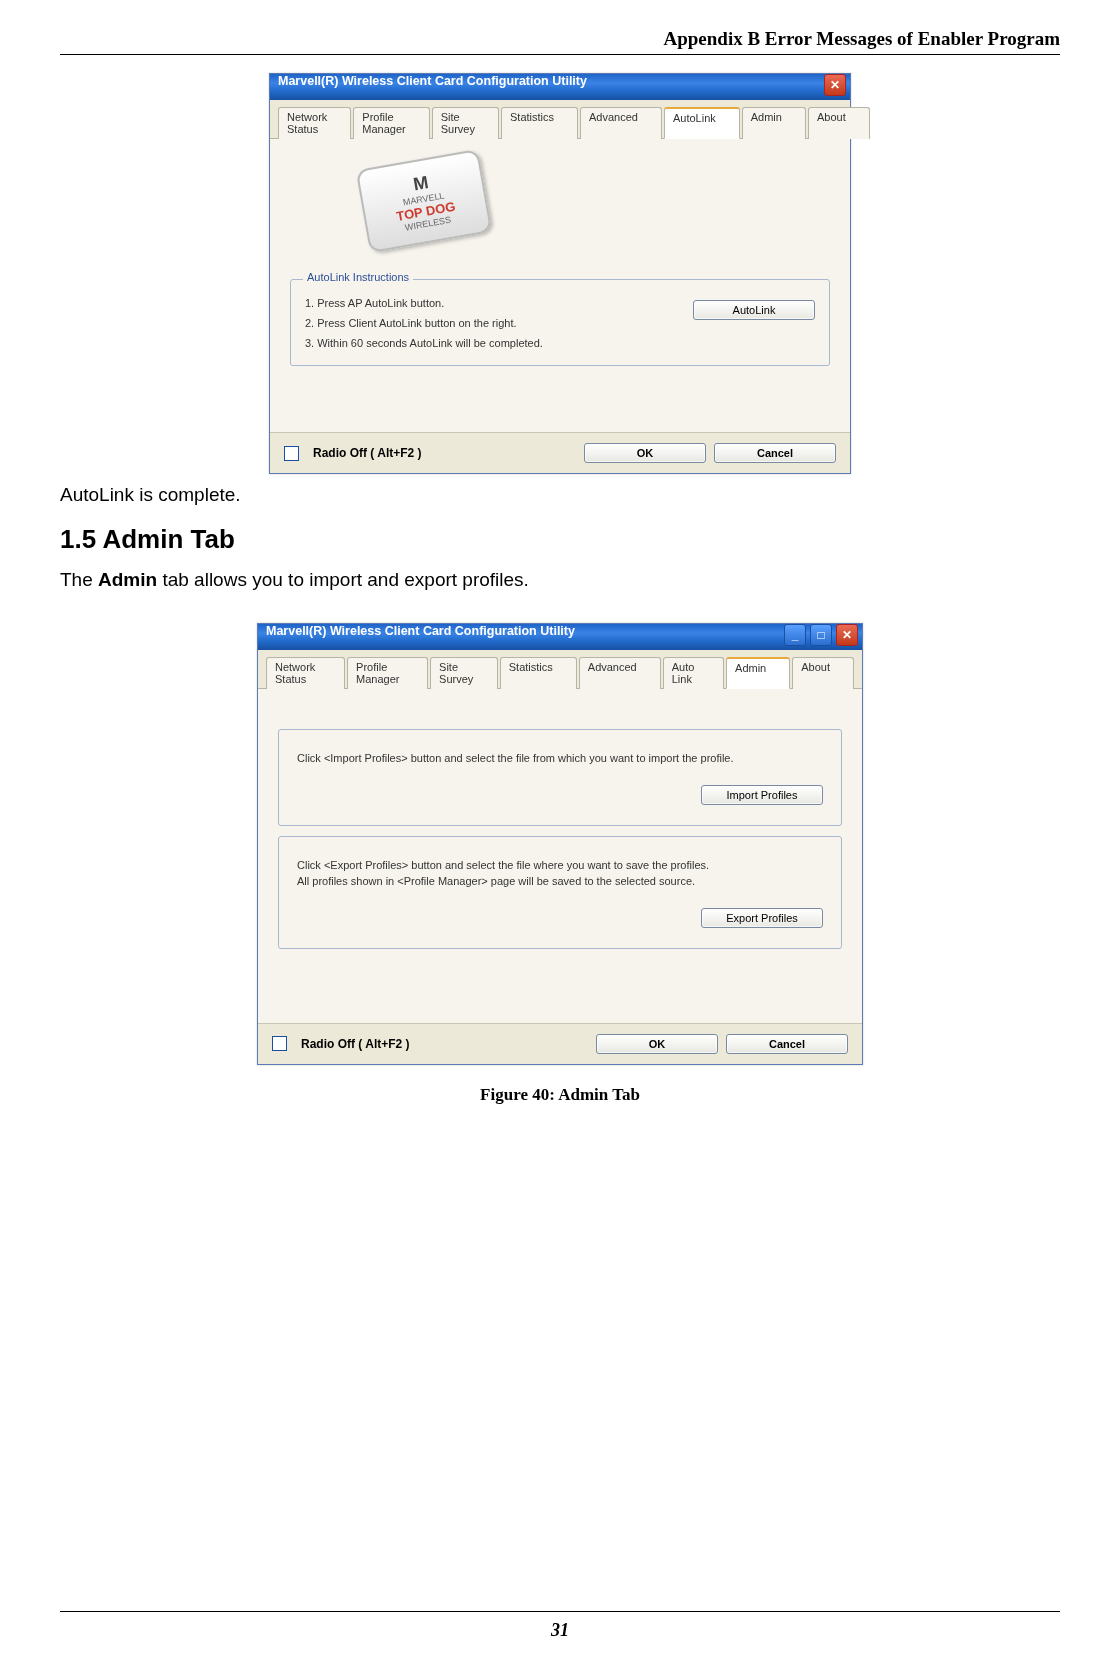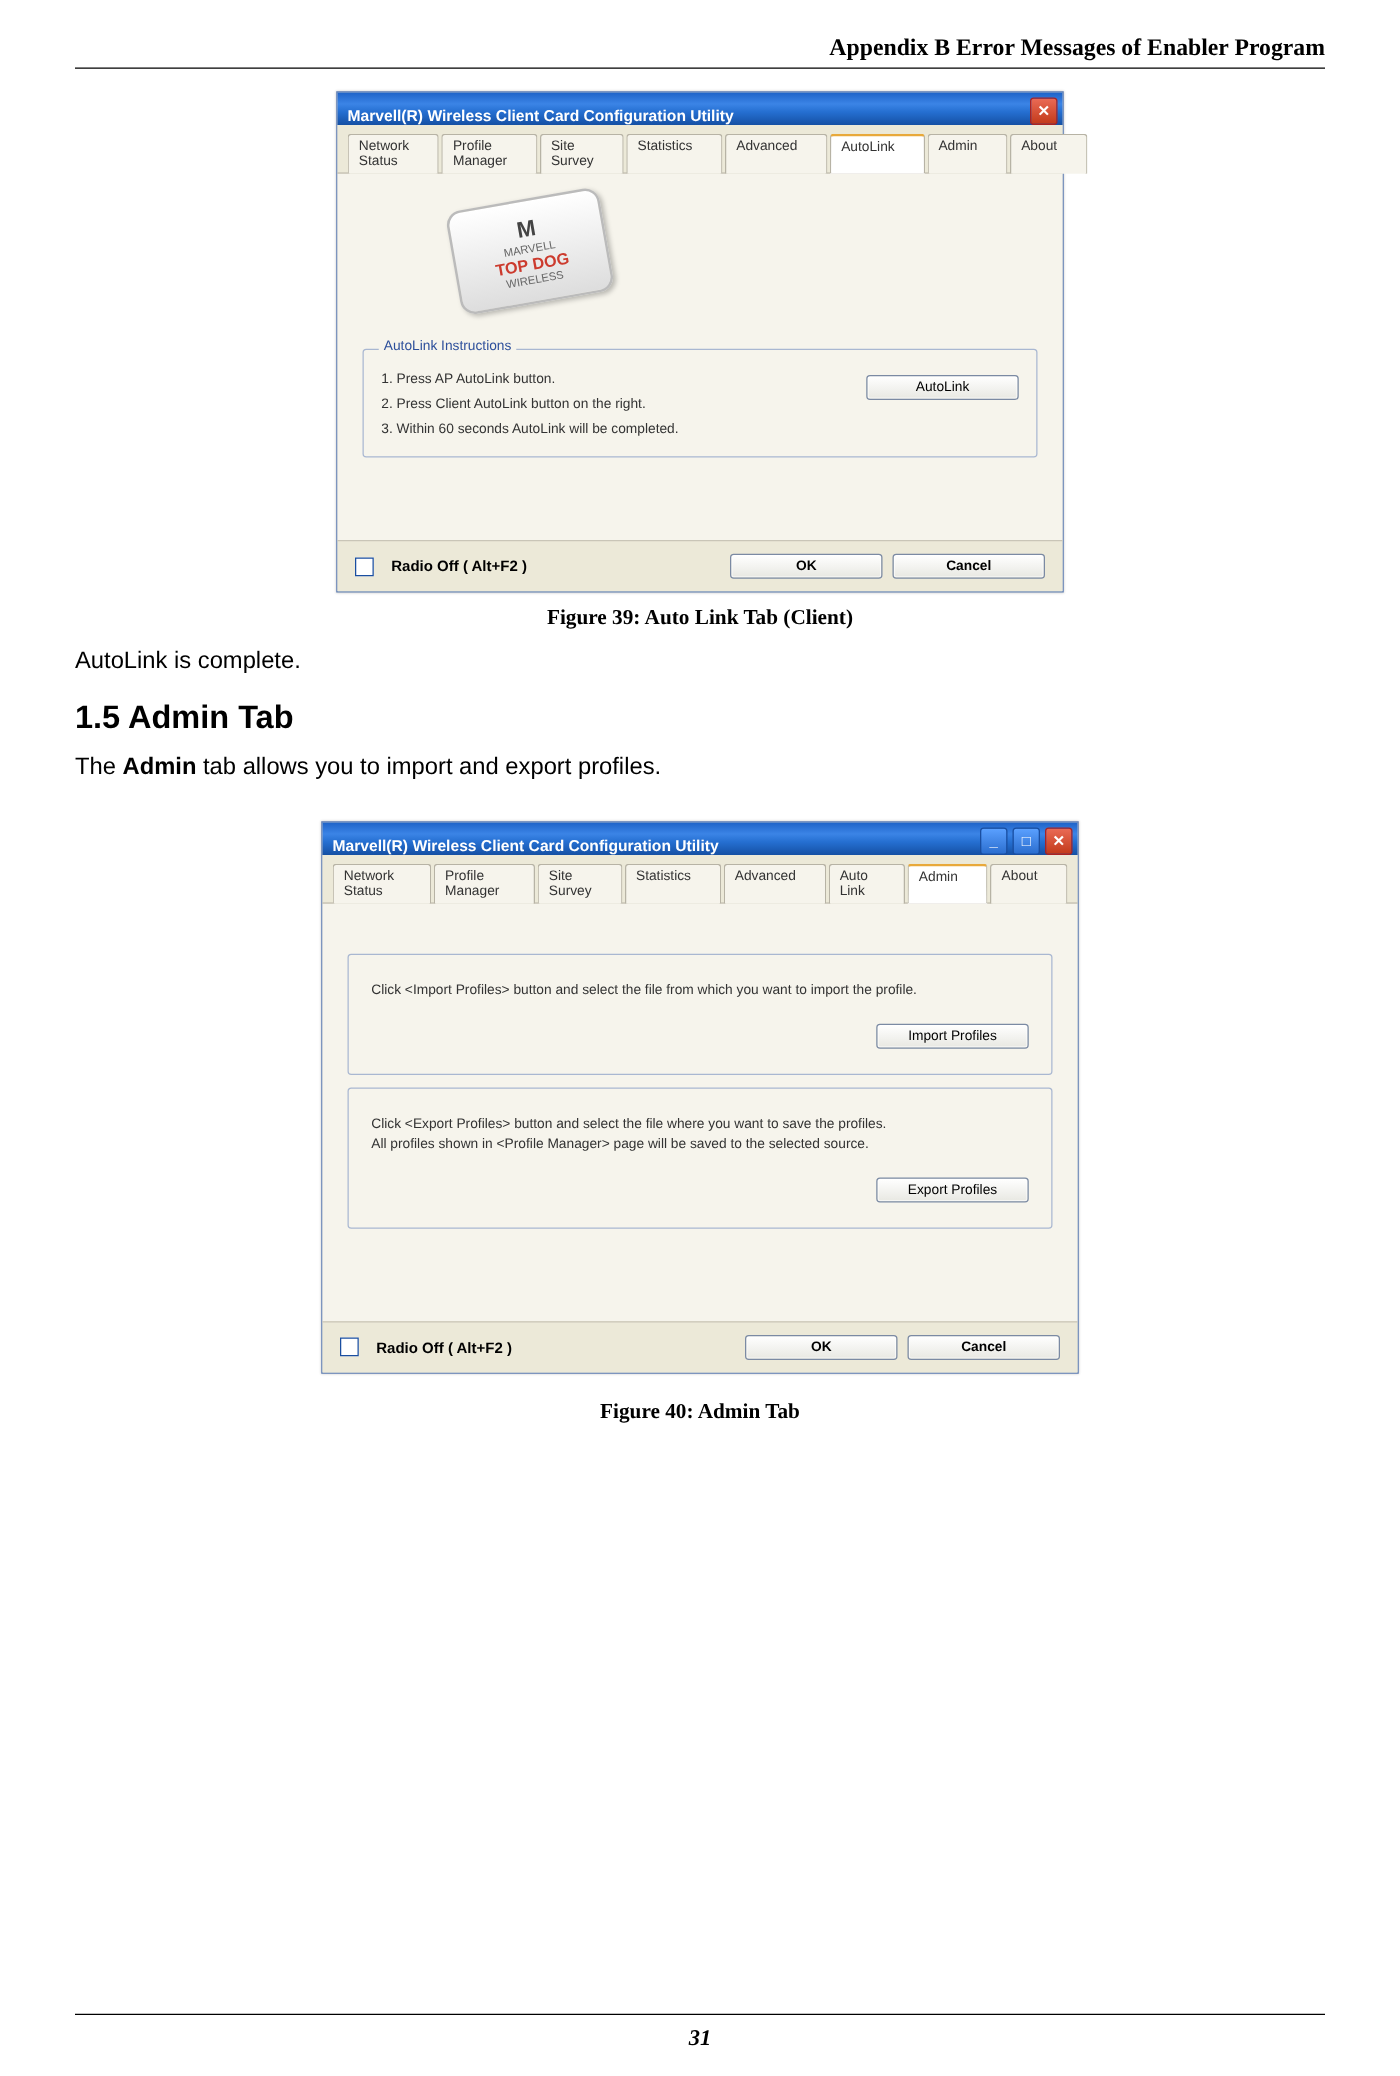--- a/index.html
+++ b/index.html
@@ -45,21 +45,21 @@
   }
   .win-a { width: 580px; }
   .win-b { width: 604px; }
   .titlebar {
     height: 26px;
     background: linear-gradient(to bottom,#1e63c8 0%, #3b84e6 35%, #256fd1 60%, #1550a4 100%);
     color: #fff;
     font-weight: bold;
     font-size: 12.5px;
     display: flex;
-    align-items: flex-end;
+    align-items: flex-start;
     padding: 0 4px 0 8px;
     gap: 4px;
   }
   .titlebar .flex { flex: 1; }
   .win-btn {
     width: 20px; height: 20px;
     border-radius: 3px;
     display: flex; align-items:center; justify-content:center;
     color:#fff;font-weight:bold;font-size:12px;
   }
@@ -227,21 +227,20 @@
         <div style="height:40px;"></div>
       </div>
       <div class="bottombar">
         <span class="chk"></span>
         <span class="lbl">Radio Off  ( Alt+F2 )</span>
         <span class="btn-xp" style="font-weight:bold;">OK</span>
         <span class="btn-xp" style="font-weight:bold;">Cancel</span>
       </div>
     </div>
   </div>
-  <div class="caption">Figure 39: Auto Link Tab (Client)</div>
 
   <div class="body-text">AutoLink is complete.</div>
 
   <div class="section-h">1.5 Admin Tab</div>
 
   <div class="body-text">
     <span>The </span><b>Admin</b><span> tab allows you to import and export profiles.</span>
   </div>
 
   <div style="height:14px;"></div>

